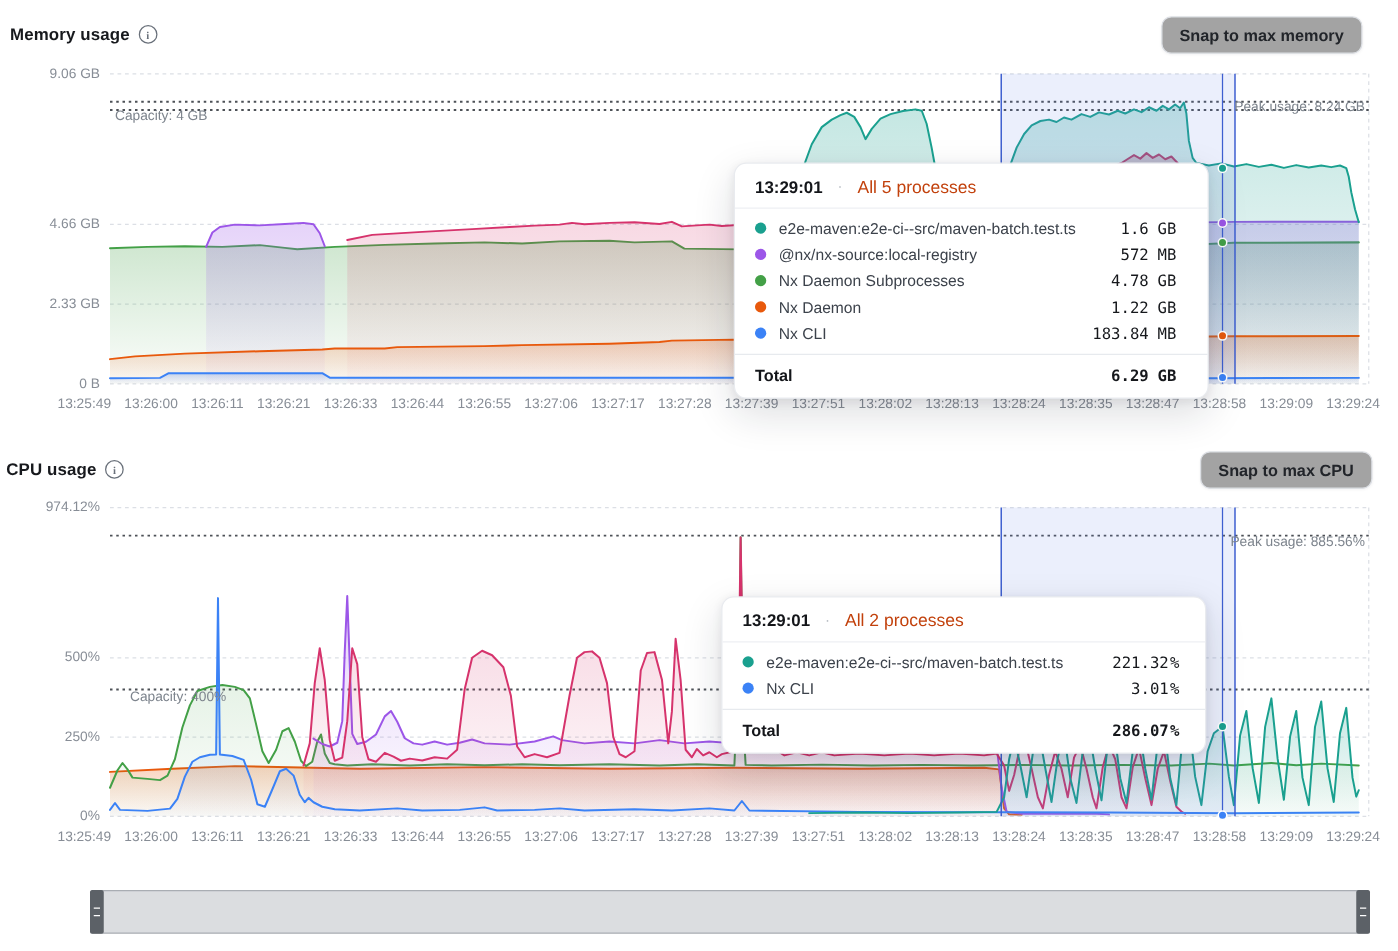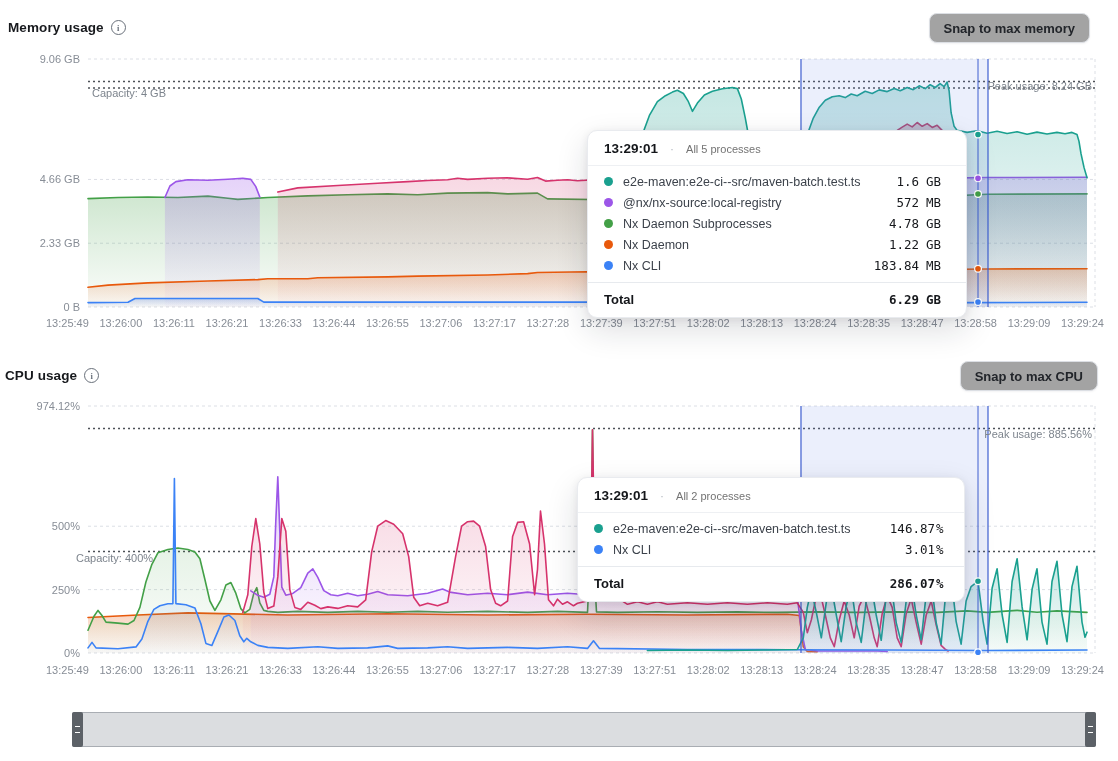--- a/index.html
+++ b/index.html
@@ -21,31 +21,31 @@
   #cpu-snap{right:20px;top:361px;}
 
   .y-label{position:absolute;left:0;width:80px;text-align:right;font-size:11px;color:#878d96;}
   .x-axis{position:absolute;left:46px;width:1058px;display:flex;justify-content:space-between;
     font-size:11px;color:#878d96;}
   #memory-xaxis{top:317px;}
   #cpu-xaxis{top:664px;}
   .cap-label{position:absolute;font-size:11px;color:#7d848d;}
   #memory-cap{left:92px;top:87px;}
   #memory-peak{right:26px;top:80px;text-align:center;}
-  #cpu-cap{left:76px;top:552px;}
+  #cpu-cap{left:104px;top:552px;}
   #cpu-peak{right:26px;top:428px;}
 
   .tooltip{position:absolute;background:#fff;border:1px solid #e9ebef;border-radius:10px;
     box-shadow:0 12px 32px rgba(22,28,40,.14),0 2px 8px rgba(22,28,40,.08);z-index:6;}
   #memory-tooltip{left:587px;top:130px;width:378px;}
   #cpu-tooltip{left:577px;top:477px;width:386px;}
   .tt-head{display:flex;align-items:center;gap:12px;padding:10px 16px 9px;}
   .tt-time{font-size:13.5px;font-weight:700;color:#14161a;}
   .tt-sep{color:#b4b9c0;font-size:12px;}
-  .tt-sub{font-size:11px;color:#737373;}
+  .tt-sub{font-size:14px;color:#c2410c;}
   .tt-body{border-top:1px solid #eef0f3;padding:5px 0 2px;}
   .tt-row{display:flex;align-items:center;padding:3px 16px;}
   .tt-dot{width:9px;height:9px;border-radius:50%;margin-right:10px;flex:0 0 auto;}
   .tt-name{flex:1;font-size:12.5px;color:#3c424b;white-space:nowrap;padding-right:10px;}
   .tt-val{font-family:"DejaVu Sans Mono",monospace;font-size:12.5px;color:#16181c;text-align:right;}
   .tt-unit{width:24px;margin-left:7px;font-family:"DejaVu Sans Mono",monospace;
     font-size:12.5px;color:#16181c;text-align:left;}
   .tt-total{display:flex;align-items:center;border-top:1px solid #e7eaee;margin-top:4px;
     padding:9px 16px 10px;}
   .tt-total .tt-name{font-size:13px;font-weight:700;color:#14161a;}
@@ -271,21 +271,21 @@
   <div class="tooltip tt-cpu" id="cpu-tooltip">
     <div class="tt-head">
       <span class="tt-time">13:29:01</span>
       <span class="tt-sep">·</span>
       <span class="tt-sub">All 2 processes</span>
     </div>
     <div class="tt-body" id="cpu-tt-rows">
         <div class="tt-row">
           <span class="tt-dot" style="background: rgb(26, 160, 143);"></span>
           <span class="tt-name">e2e-maven:e2e-ci--src/maven-batch.test.ts</span>
-          <span class="tt-val">146.87</span>
+          <span class="tt-val">221.32</span>
           <span class="tt-unit">%</span>
         </div>
         <div class="tt-row">
           <span class="tt-dot" style="background: rgb(59, 130, 246);"></span>
           <span class="tt-name">Nx CLI</span>
           <span class="tt-val">3.01</span>
           <span class="tt-unit">%</span>
         </div>
       </div>
     <div class="tt-total">

